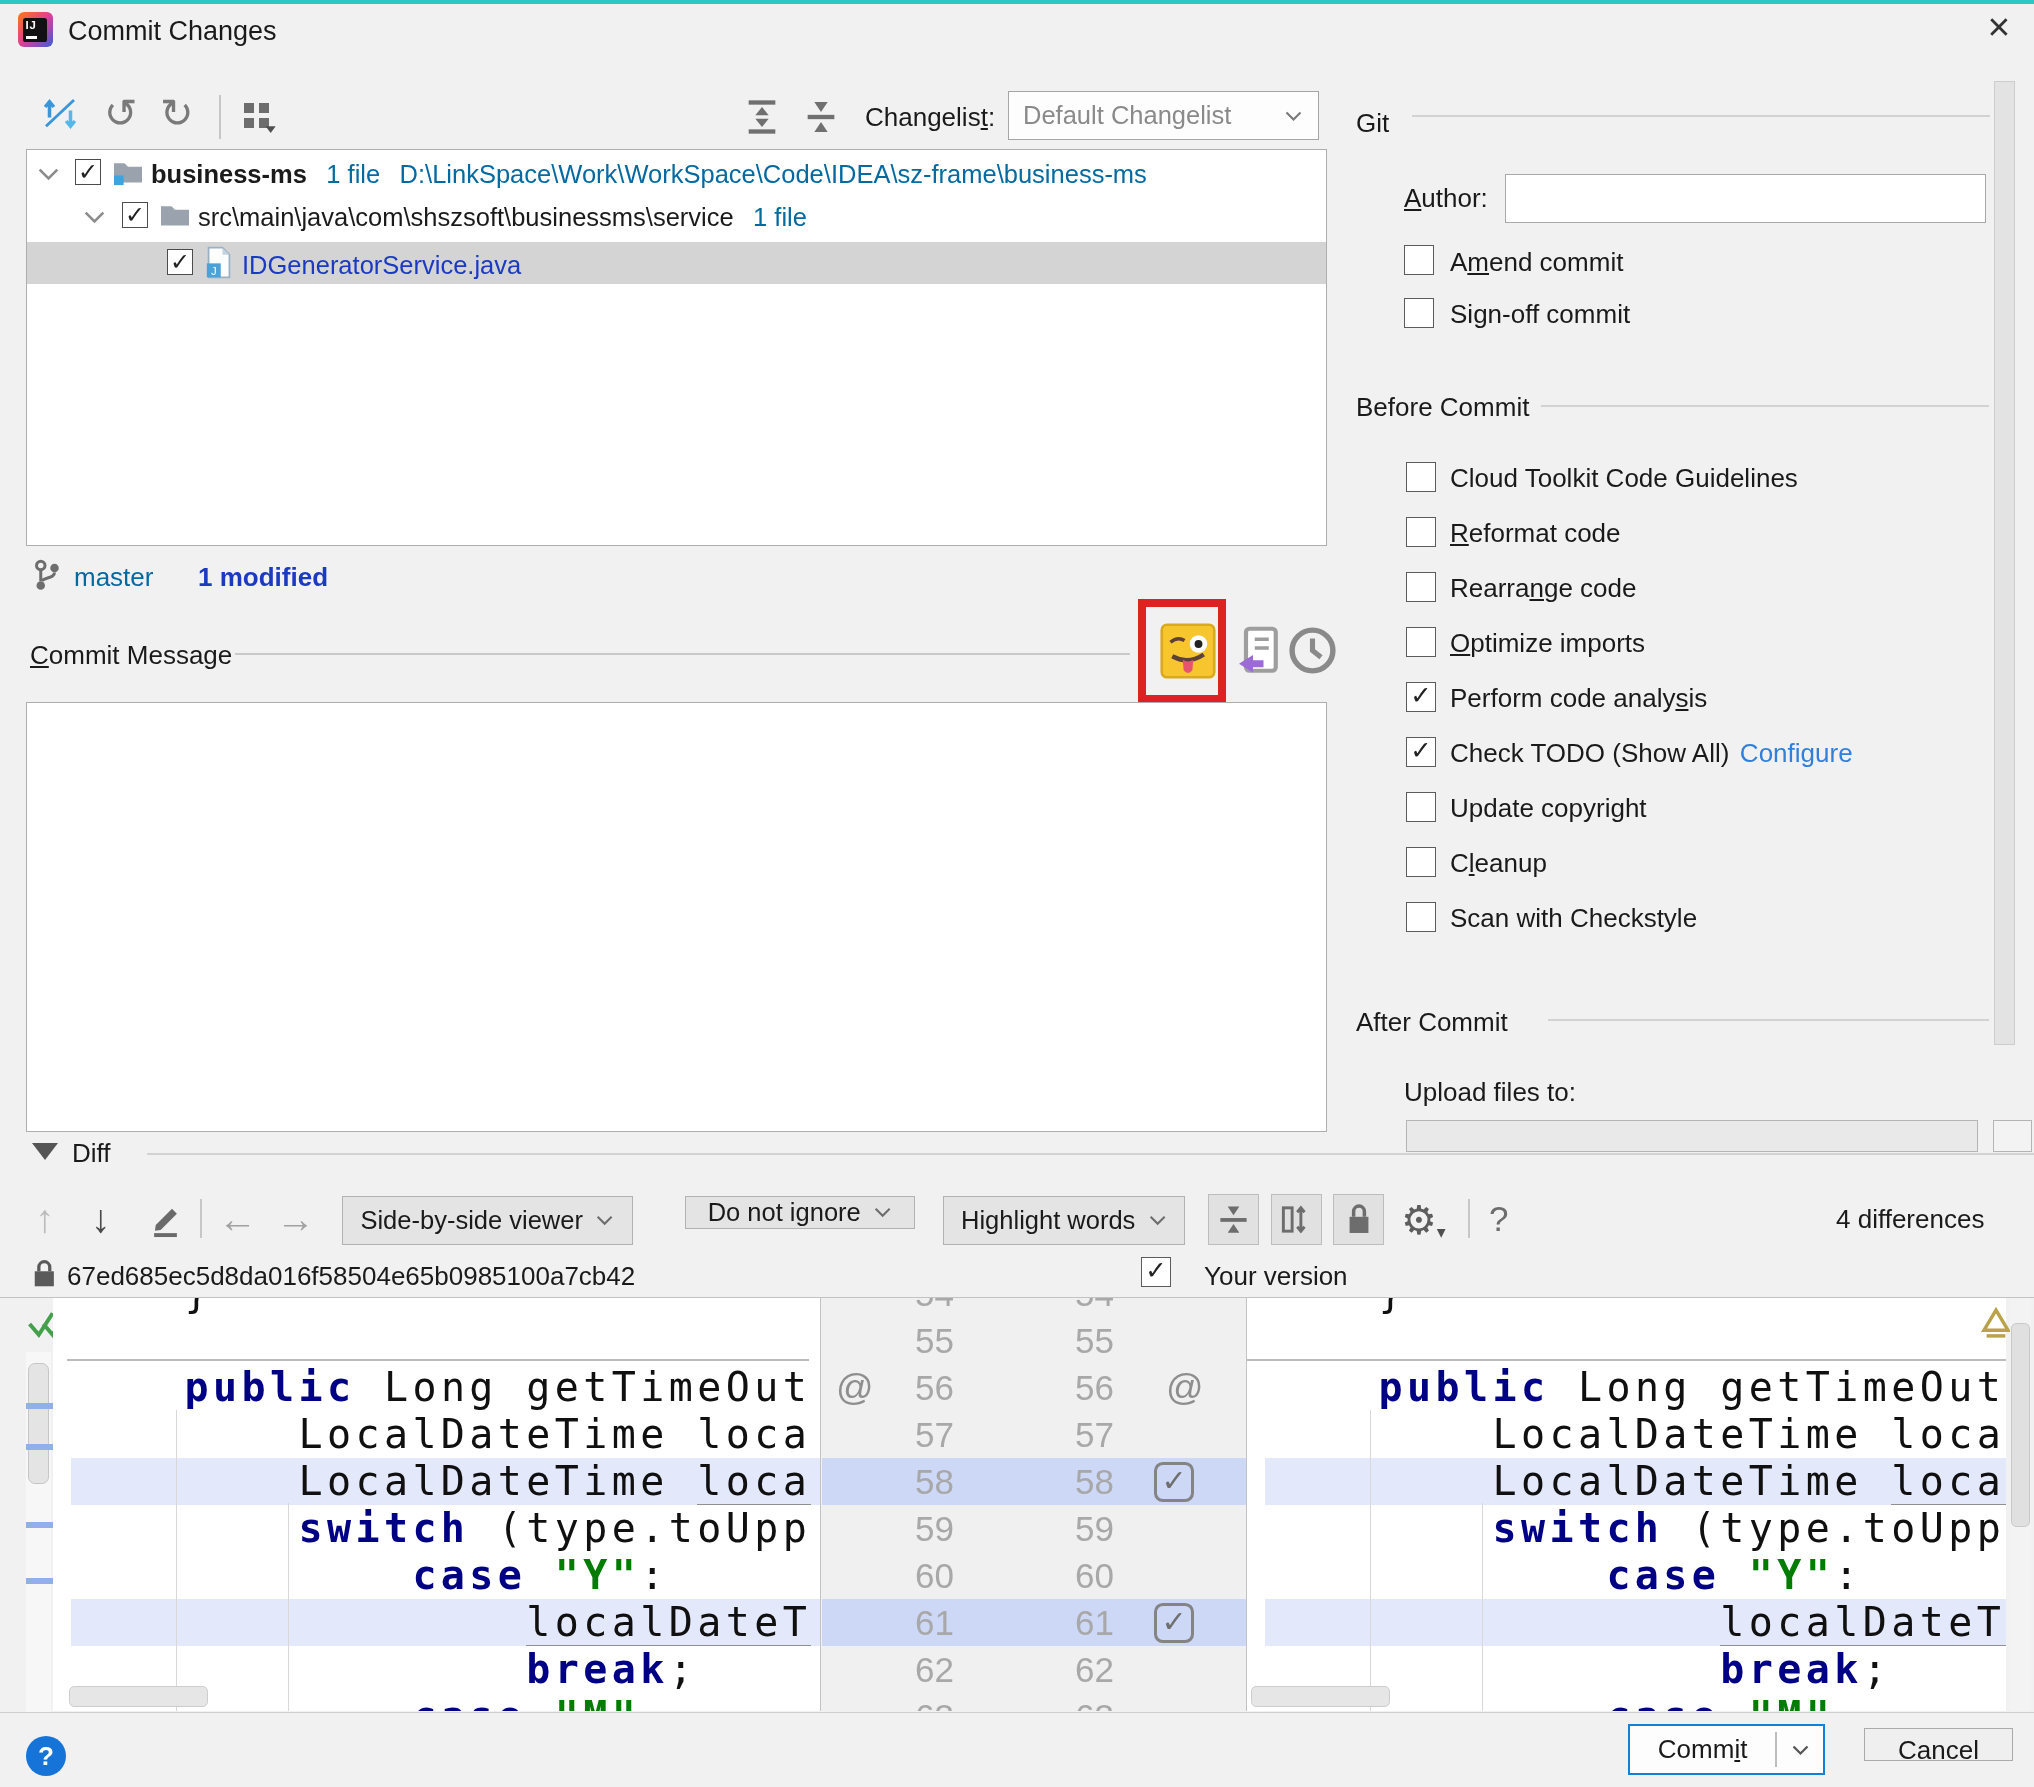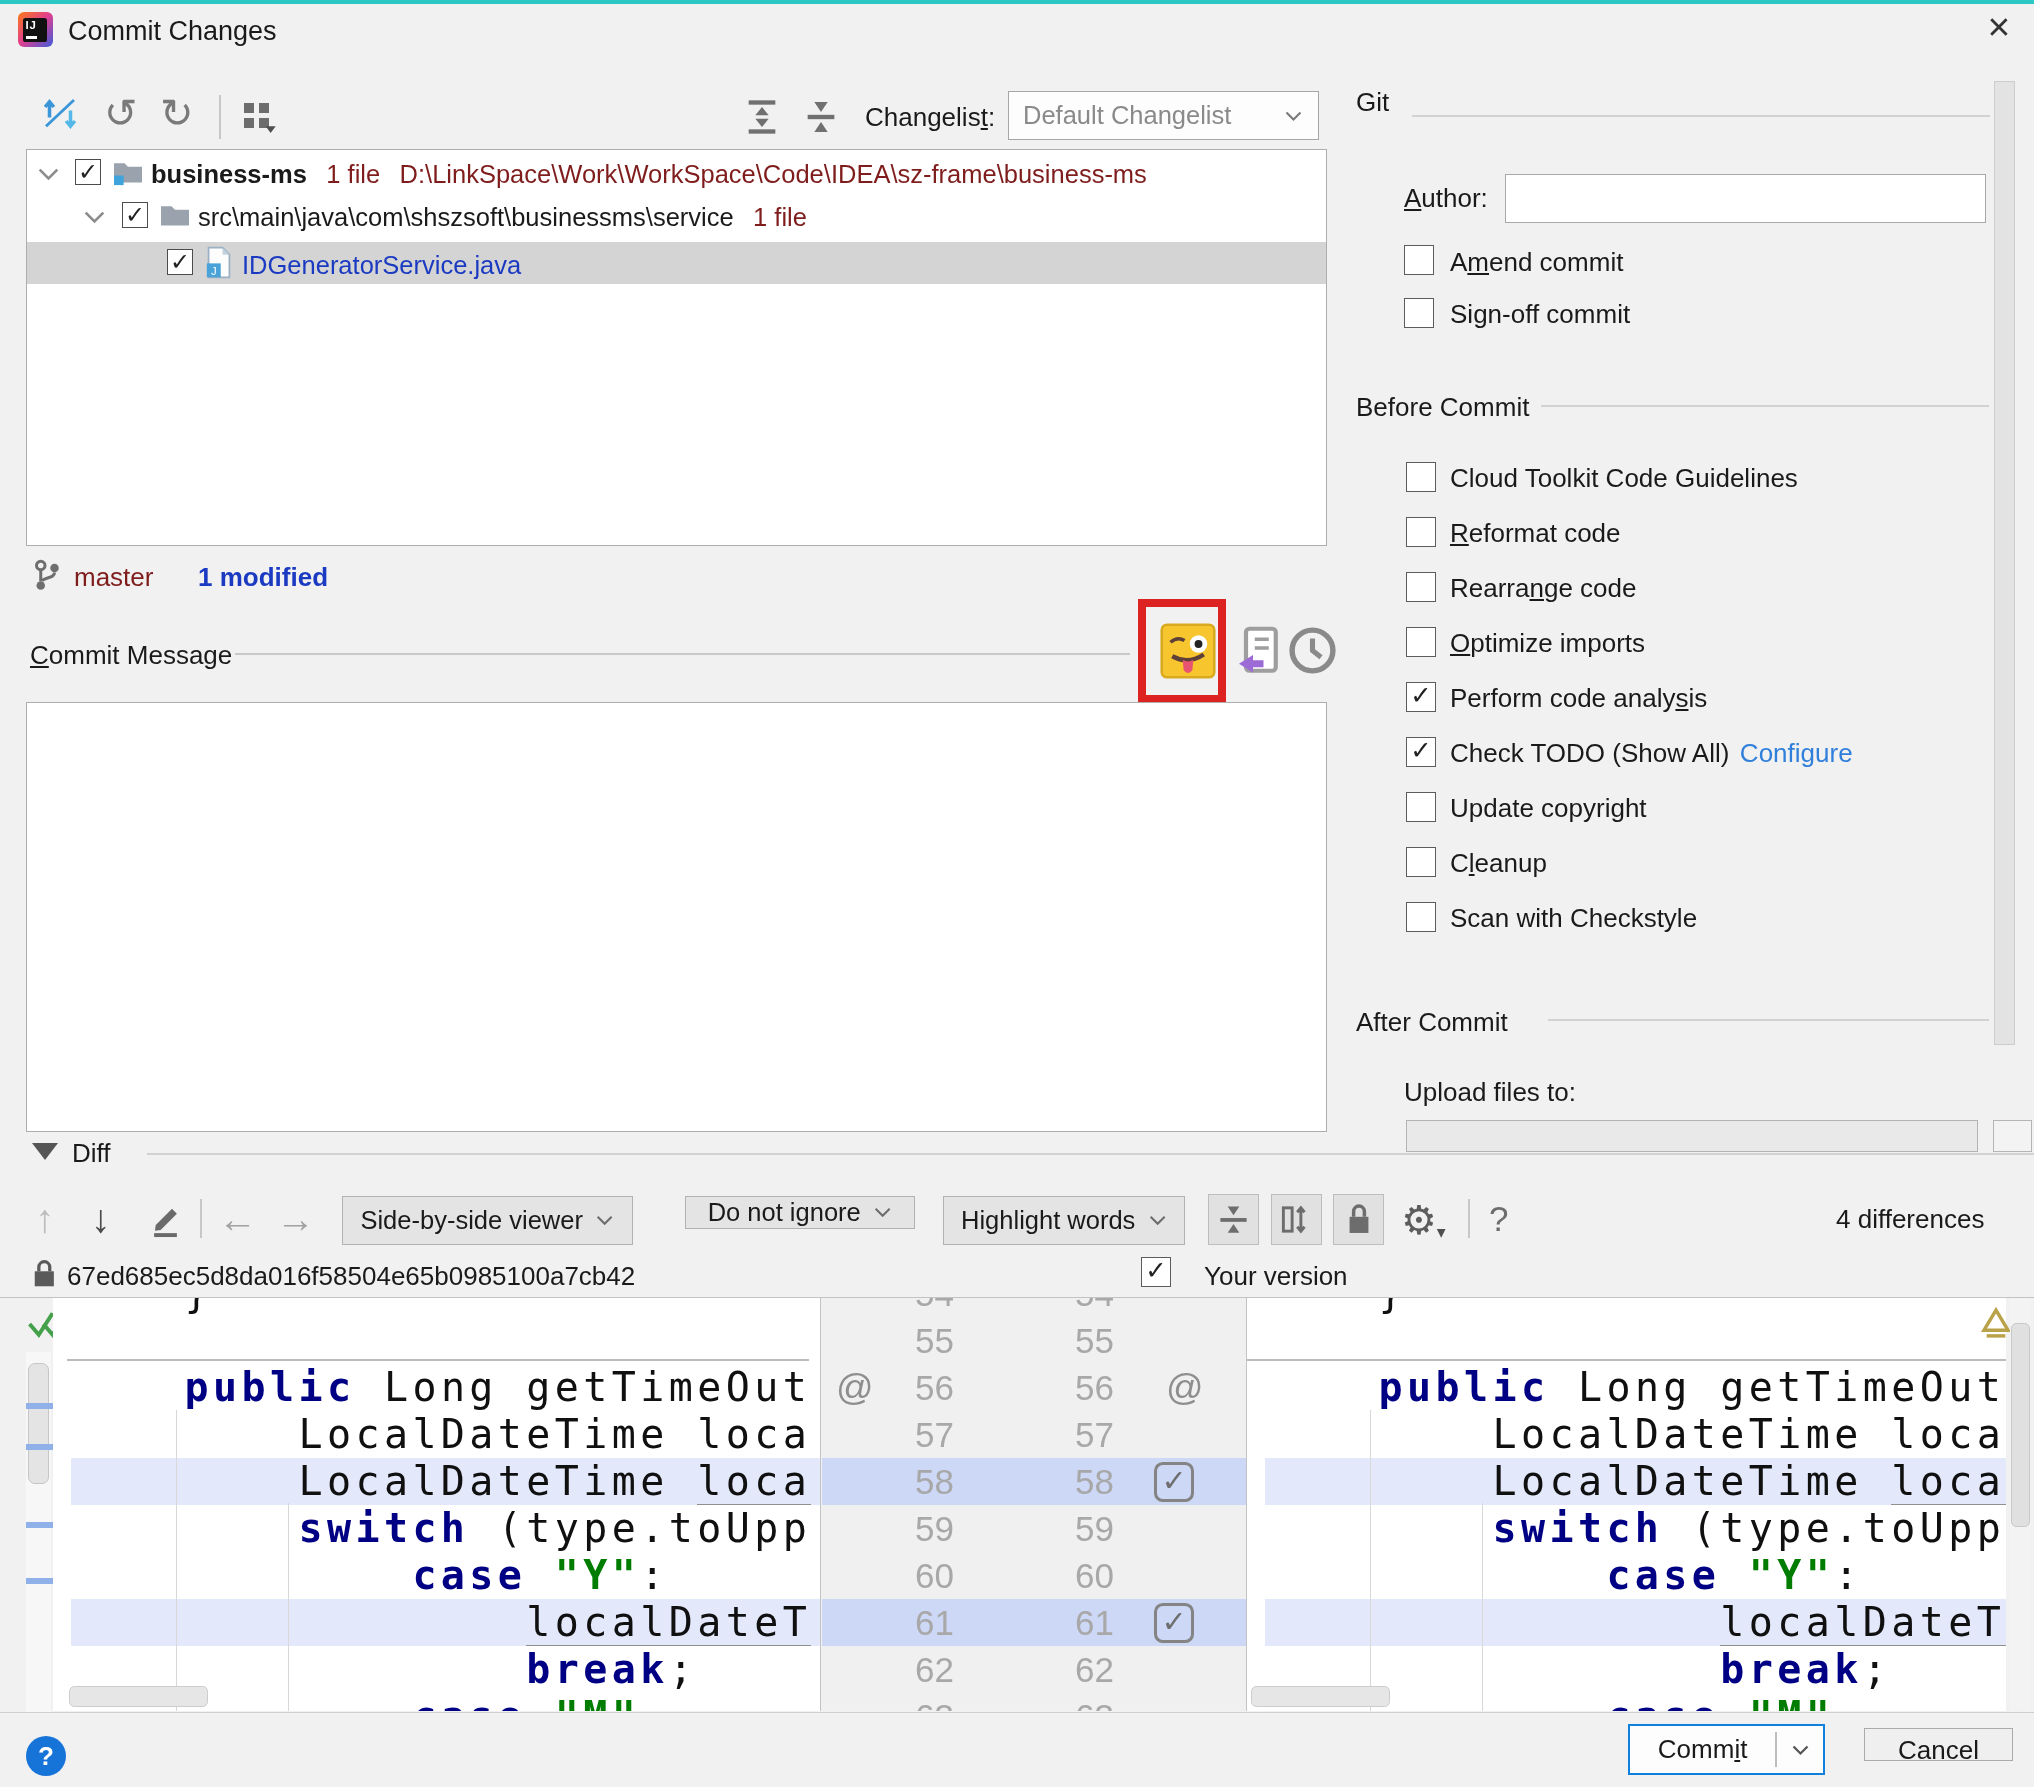--- a/index.html
+++ b/index.html
@@ -1,21 +1,21 @@
 <!DOCTYPE html>
 <html style="font-size:14px"><head>
 <meta charset="utf-8">
 <style>
   html,body{margin:0;padding:0;background:#cfcfcf;}
   .win{position:relative;width:2035px;height:1787px;background:#f1f1f1;overflow:hidden;
        font-family:"Liberation Sans",sans-serif;color:#1a1a1a;}
   .abs{position:absolute;}
   .hline{position:absolute;height:1.8px;background:#c9c9c9;}
   .lbl{position:absolute;font-size:26px;white-space:nowrap;}
-  .gray{color:#7f1d1d;}
+  .gray{color:#0369a1;}
   .mn{text-decoration:underline;}
   
   .wcb{position:absolute;width:26px;height:26px;background:#fff;border:1.8px solid #4c4c4c;
        box-sizing:border-box;text-align:center;line-height:23px;font-size:24px;color:#222;}
   .wcb.lg{width:30px;height:30px;line-height:25.5px;font-size:25.5px;border-color:#5c5c5c;}
   
   .combo{position:absolute;background:#fdfdfd;border:0.9px solid #a6a6a6;box-sizing:border-box;
          display:flex;align-items:center;padding:0 14px;font-size:25.5px;}
   .combo .chev{margin-left:auto;}
   .dbtn{position:absolute;background:#e4e4e4;border:0.9px solid #b2b2b2;box-sizing:border-box;
@@ -198,21 +198,21 @@
   </div>
   <div class="abs" style="left:1287px;top:625px;">
     <svg width="51" height="51" viewBox="0 0 30 30">
       <circle cx="15" cy="15" r="12" stroke="#8a8a8a" stroke-width="3.2" fill="none"></circle>
       <path d="M15 8 V15 L20 19" stroke="#8a8a8a" stroke-width="3" fill="none"></path>
     </svg>
   </div>
 
   <textarea style="position: absolute; left: 26px; top: 702px; width: 1301px; height: 430px; background: rgb(255, 255, 255); border: 0.9px solid rgb(174, 174, 174); box-sizing: border-box; resize: none; font-size: 26px; font-family: &quot;Liberation Sans&quot;, sans-serif;"></textarea>
 
-  <div class="lbl" style="left:1356px;top:87px;">Git</div>
+  <div class="lbl" style="left:1356px;top:108px;">Git</div>
   <div class="hline" style="left:1412px;top:115px;width:578px;background:#d2d2d2;"></div>
 
   <div class="lbl" style="left:1404px;top:183px;"><span class="mn">A</span>uthor:</div>
   <input style="position: absolute; left: 1505px; top: 174px; width: 481px; height: 49px; border: 0.9px solid rgb(168, 168, 168); background: rgb(255, 255, 255); box-sizing: border-box; font-size: 25.5px; padding: 0px 10.5px; font-family: &quot;Liberation Sans&quot;, sans-serif;" value="">
 
   <span class="wcb lg" style="left:1404px;top:245px;"></span>
   <div class="lbl" style="left:1450px;top:247px;">A<span class="mn">m</span>end commit</div>
   <span class="wcb lg" style="left:1404px;top:298px;"></span>
   <div class="lbl" style="left:1450px;top:299px;">Si<span class="mn">g</span>n-off commit</div>
 

